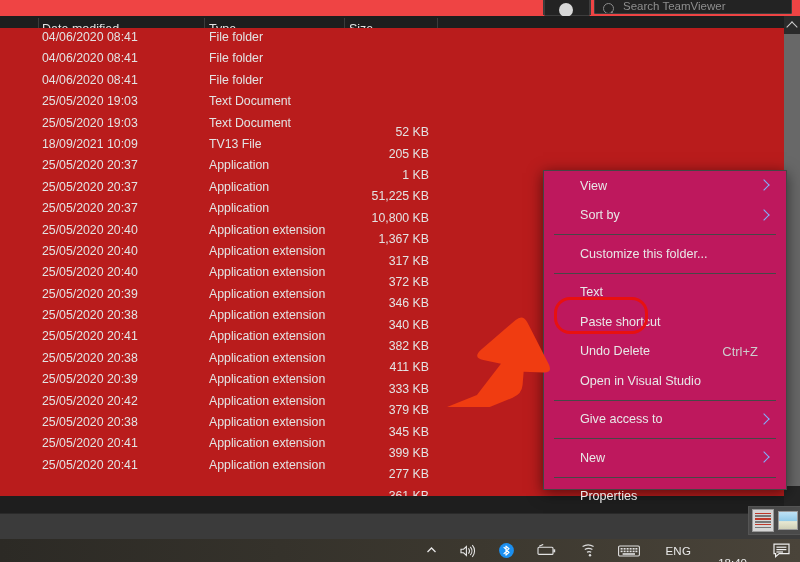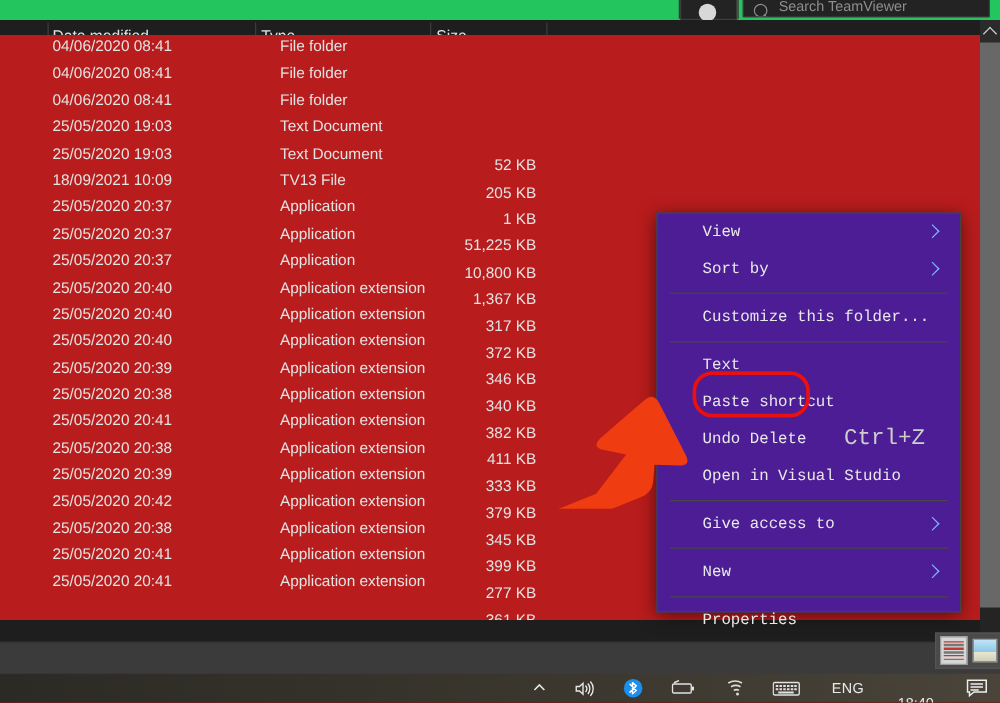--- a/index.html
+++ b/index.html
@@ -7,21 +7,21 @@
     width:800px;height:562px;overflow:hidden;position:relative;
     background:#1e1e1e;
     font-family:"Liberation Sans","DejaVu Sans",sans-serif;
     -webkit-font-smoothing:antialiased;
   }
   #root{position:absolute;inset:0;}
 
   
   .topstrip{
     position:absolute;left:0;top:0;width:800px;height:16px;
-    background:#22c55e;
+    background:#ef4444;
     border-bottom:1px solid #14532d;
   }
   .topstrip .sep{
     position:absolute;top:0;width:1px;height:15px;background:#3a3a3a;
   }
   .ribbon-btn{
     position:absolute;left:544px;top:-20px;width:44px;height:34px;
     border:1px solid #3d3d3d;background:#232323;border-radius:1px;
   }
   .ribbon-btn .circ{
@@ -63,21 +63,21 @@
     position:absolute;left:0;top:28px;width:784px;height:468px;
     background:#b91c1c;overflow:hidden;
   }
   .row{
     position:relative;height:21.4px;width:100%;
   }
   .cell{
     position:absolute;top:2px;font-size:12.3px;color:#e3e3e3;white-space:nowrap;
   }
   .cell.date{left:42px;}
-  .cell.type{left:209px;margin-left:15px;}
+  .cell.type{left:209px;}
   .cell.size{left:349px;width:80px;text-align:right;margin-top:31px;}
 
   
   .scrollbar{
     position:absolute;right:0;top:16px;width:16px;height:497px;background:#242424;
   }
   .scroll-up{
     position:absolute;left:0;top:0;width:16px;height:18px;background:#2b2b2b;
   }
   .scroll-up .chev{
@@ -113,33 +113,32 @@
   .tray{
     position:absolute;right:0;top:0;height:23px;display:flex;align-items:center;gap:10px;
   }
   .trayitem{
     height:23px;display:flex;align-items:center;justify-content:center;
     color:#eaeaea;font-size:11px;padding:0 6px;position:relative;
   }
 
   
   .ctxmenu{
-    position:absolute;left:525px;top:170px;width:242px;height:318px;
-    background:#4c1d95;border:1px solid #454545;
+    position:absolute;left:543px;top:170px;width:242px;height:318px;
+    background:#be185d;border:1px solid #454545;
     box-shadow:0 3px 14px rgba(0,0,0,.55);
-    font-family:Liberation Mono, monospace;
   }
   .mi{
     position:relative;height:29.5px;display:flex;align-items:center;
   }
   .mi .label{
     position:absolute;left:36px;font-size:12.6px;color:#e8e8e8;white-space:nowrap;
   }
   .mi .accel{
-    position:absolute;right:28px;font-size:18px;color:#cdcdcd;white-space:nowrap;
+    position:absolute;right:28px;font-size:13px;color:#cdcdcd;white-space:nowrap;
   }
   .mi .chev{
     position:absolute;right:18px;top:10px;width:7px;height:7px;
     border-right:1.7px solid #7fb2ff;border-top:1.7px solid #7fb2ff;
     transform:rotate(45deg);
   }
   .msep{height:1px;margin:4px 10px;background:#474747;}
 
   
   .highlight-oval{

